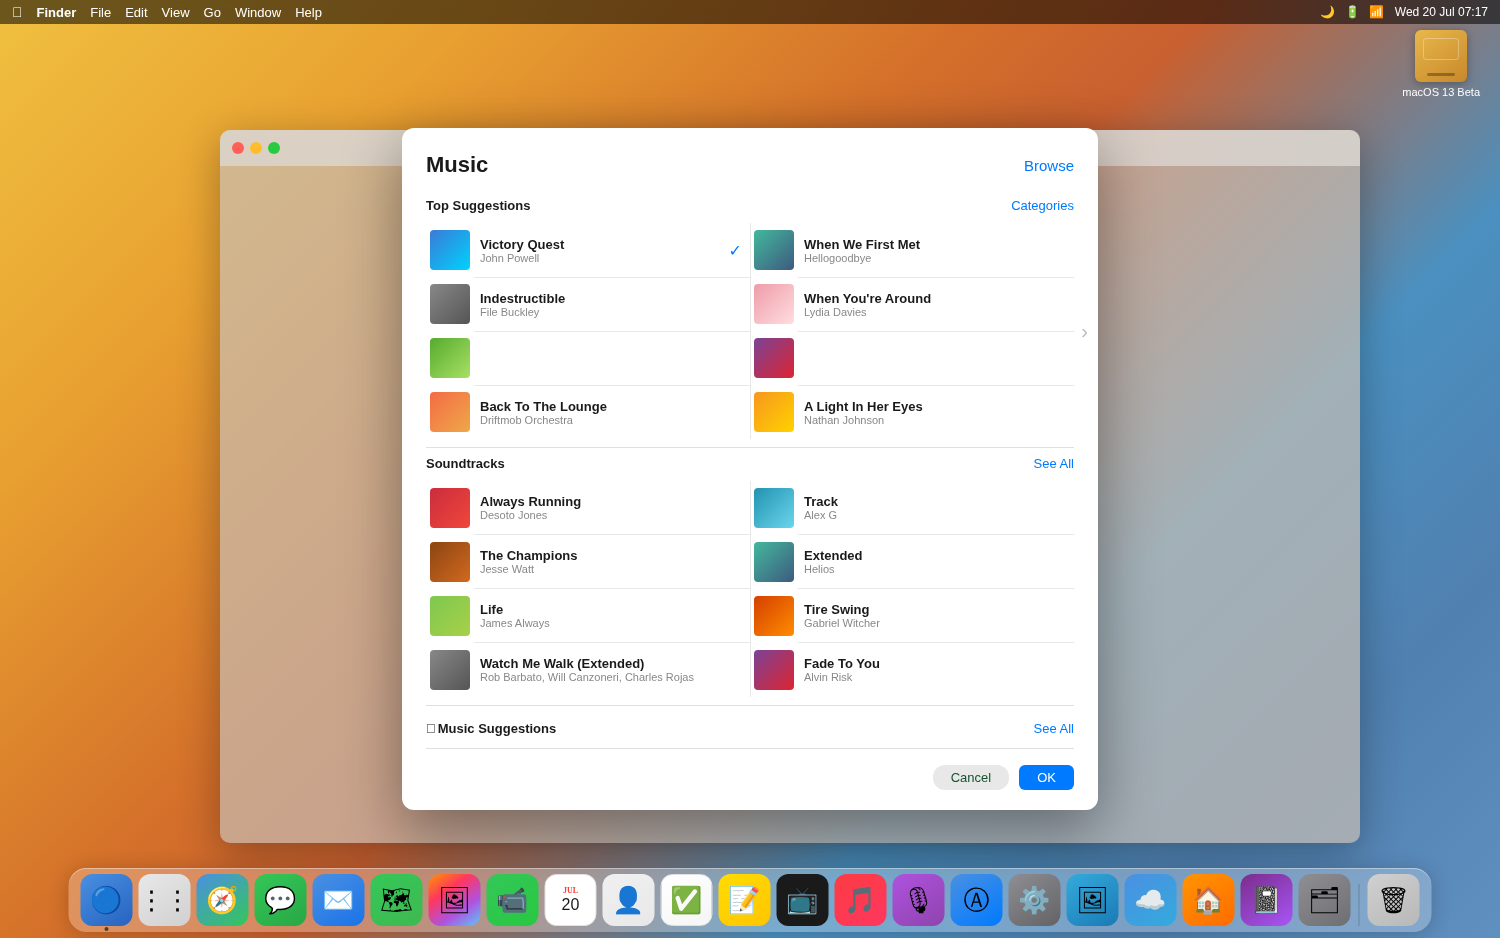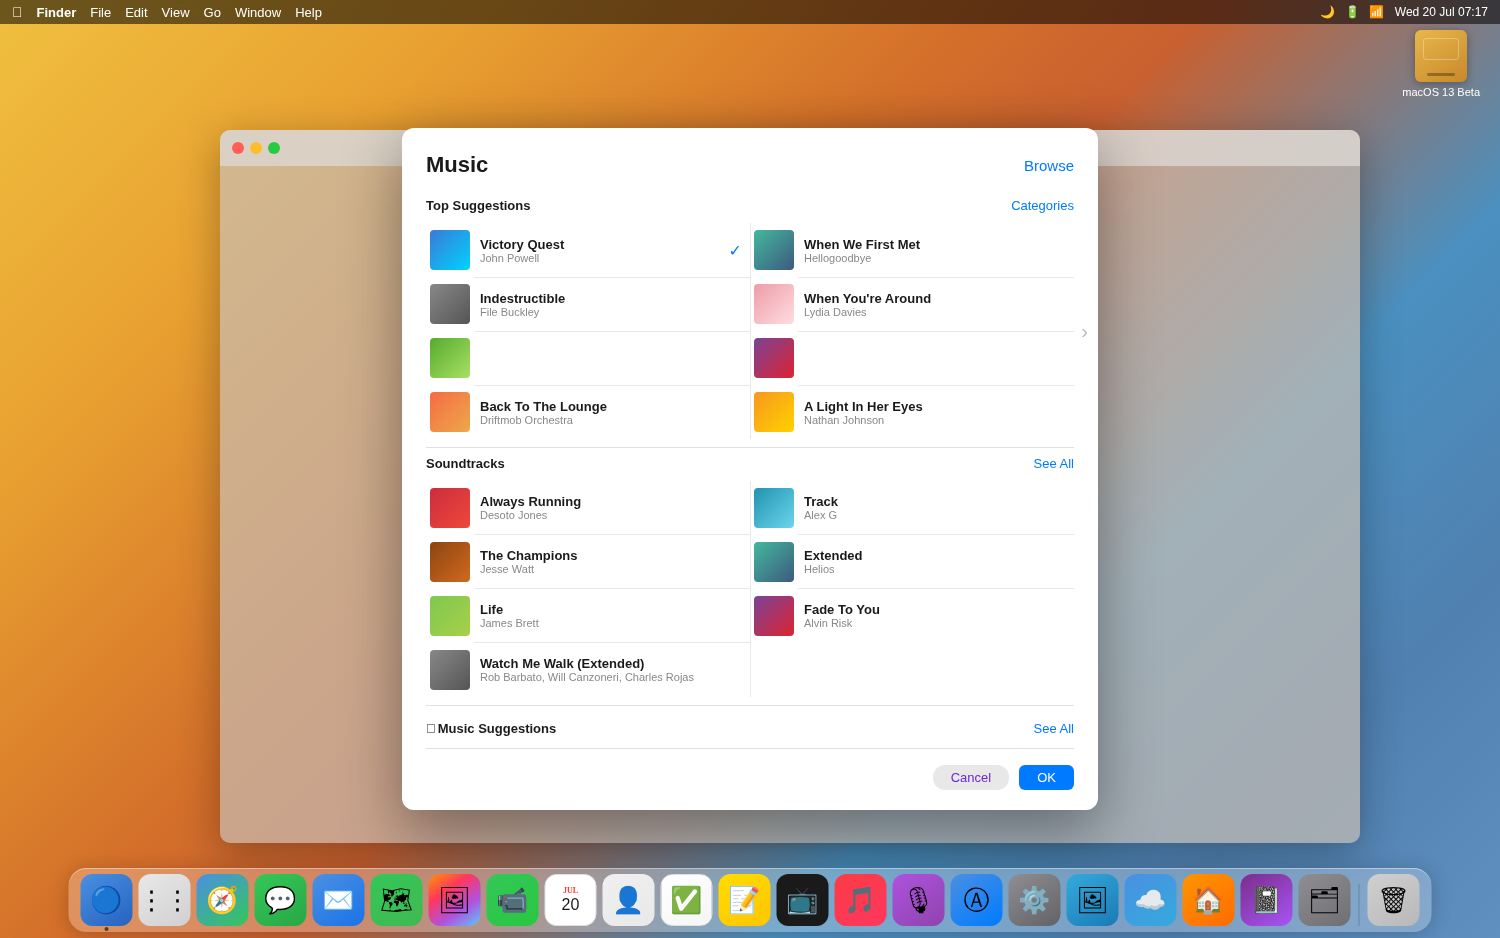--- a/index.html
+++ b/index.html
@@ -277,21 +277,21 @@
     .btn {
       padding: 5px 18px;
       border-radius: 6px;
       font-size: 13px;
       cursor: pointer;
       border: none;
       font-family: inherit;
     }
     .btn-cancel {
       background: #e8e8e8;
-      color: #6d28d9;
+      color: #14532d;
       border-radius: 12px;
     }
     .btn-ok {
       background: #007aff;
       color: white;
       font-weight: 500;
     }
 
     
     .art-blue { background: linear-gradient(135deg, #3a7bd5, #00d2ff); }
@@ -515,21 +515,21 @@
             <div class="album-art art-brown"></div>
             <div class="item-info">
               <div class="item-name">The Champions</div>
               <div class="item-artist">Jesse Watt</div>
             </div>
           </div>
           <div class="item-row">
             <div class="album-art art-lime"></div>
             <div class="item-info">
               <div class="item-name">Life</div>
-              <div class="item-artist">James Brett</div>
+              <div class="item-artist">James Always</div>
             </div>
           </div>
           <div class="item-row">
             <div class="album-art art-gray"></div>
             <div class="item-info">
               <div class="item-name">Watch Me Walk (Extended)</div>
               <div class="item-artist">Rob Barbato, Will Canzoneri, Charles Rojas</div>
             </div>
           </div>
         </div>
@@ -540,20 +540,27 @@
             <div class="item-info">
               <div class="item-name">Track</div>
               <div class="item-artist">Alex G</div>
             </div>
           </div>
           <div class="item-row">
             <div class="album-art art-teal"></div>
             <div class="item-info">
               <div class="item-name">Extended</div>
               <div class="item-artist">Helios</div>
+            </div>
+          </div>
+          <div class="item-row">
+            <div class="album-art art-fireswing"></div>
+            <div class="item-info">
+              <div class="item-name">Tire Swing</div>
+              <div class="item-artist">Gabriel Witcher</div>
             </div>
           </div>
           <div class="item-row">
             <div class="album-art art-purple"></div>
             <div class="item-info">
               <div class="item-name">Fade To You</div>
               <div class="item-artist">Alvin Risk</div>
             </div>
           </div>
         </div>

